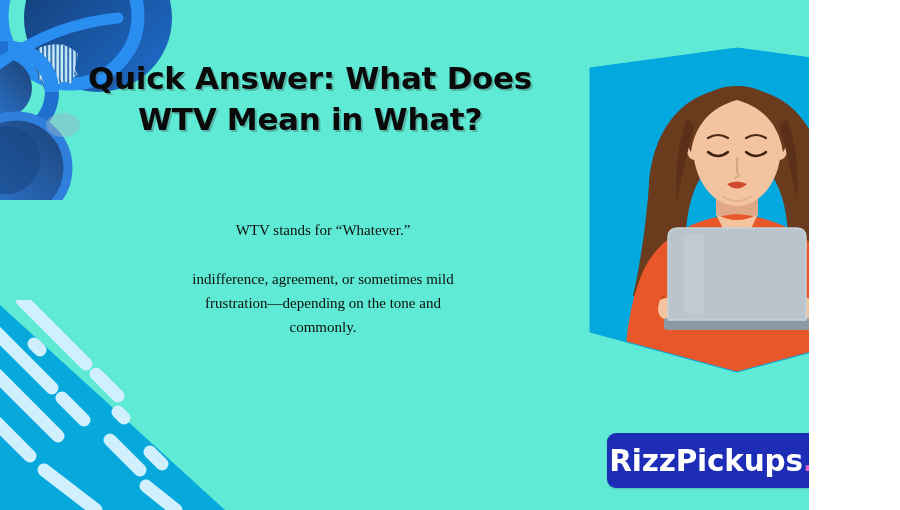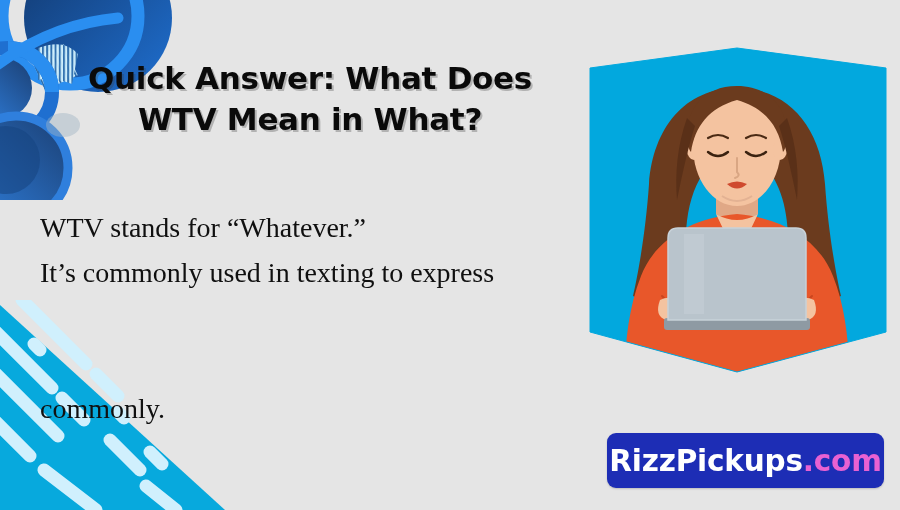--- a/index.html
+++ b/index.html
@@ -2,24 +2,24 @@
 <html><head>
 <meta charset="utf-8">
 <style>
   html, body {
     margin: 0;
     padding: 0;
     background: #ffffff;
   }
   #graphic {
     position: relative;
-    width: 900px;
+    width: 809px;
     height: 510px;
     overflow: hidden;
-    background: #e5e5e5;
+    background: #5eead4;
     font-family: "Liberation Sans", sans-serif;
   }
   .layer {
     position: absolute;
     top: 0;
     left: 0;
     width: 900px;
     height: 510px;
     pointer-events: none;
   }
@@ -35,30 +35,30 @@
     margin: 0;
     font-family: "DejaVu Sans", sans-serif;
     font-weight: bold;
     font-size: 31px;
     line-height: 1.32;
     letter-spacing: -0.3px;
     color: #0a0a0a;
     text-shadow: 2px 2px 0 rgba(60,60,60,0.30);
   }
   #body-copy {
-    margin: 0;
+    margin: 13px;
     position: absolute;
     left: 0;
     top: 147px;
     width: 540px;
     font-family: "Liberation Serif", "DejaVu Serif", serif;
-    font-size: 28px;
+    font-size: 15px;
     line-height: 1.62;
     color: #101010;
-    text-align: left;
+    text-align: center;
   }
   
   #logo-badge {
     position: absolute;
     left: 607px;
     top: 433px;
     width: 277px;
     height: 55px;
     background: #1d2db5;
     border-radius: 9px;
@@ -239,23 +239,23 @@
     <path d="M737 48 L886 68 L886 332 L737 372 L590 332 L590 68 Z" fill="none" stroke="#02a8de" stroke-width="1"></path>
   </svg>
 
   <div id="text-col">
     <h1 id="headline">
       <span>Quick Answer: What Does</span><br>
       <span>WTV Mean in What?</span>
     </h1>
     <p id="body-copy">
       <span>WTV stands for “Whatever.”</span><br>
-      <span>It’s commonly used in texting to express</span><br>
       <br>
-      <br>
+      <span>indifference, agreement, or sometimes mild</span><br>
+      <span>frustration—depending on the tone and</span><br>
       <span>commonly.</span>
     </p>
   </div>
 
   <div id="logo-badge">
     <span id="logo-text"><span id="logo-name">RizzPickups</span><span id="logo-tld">.com</span></span>
   </div>
 
 </div>
 

